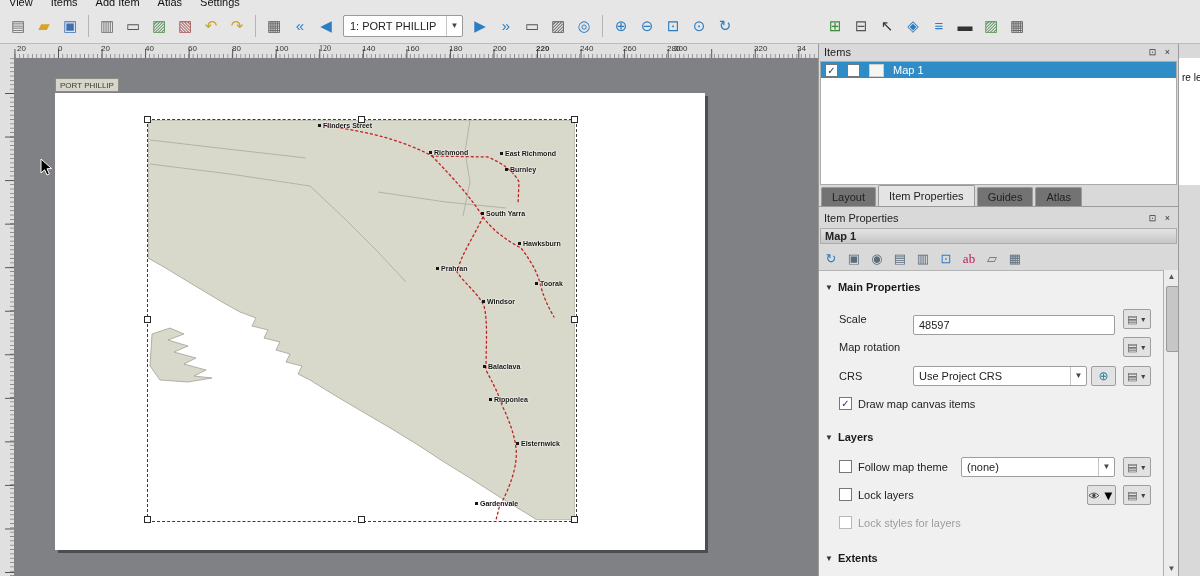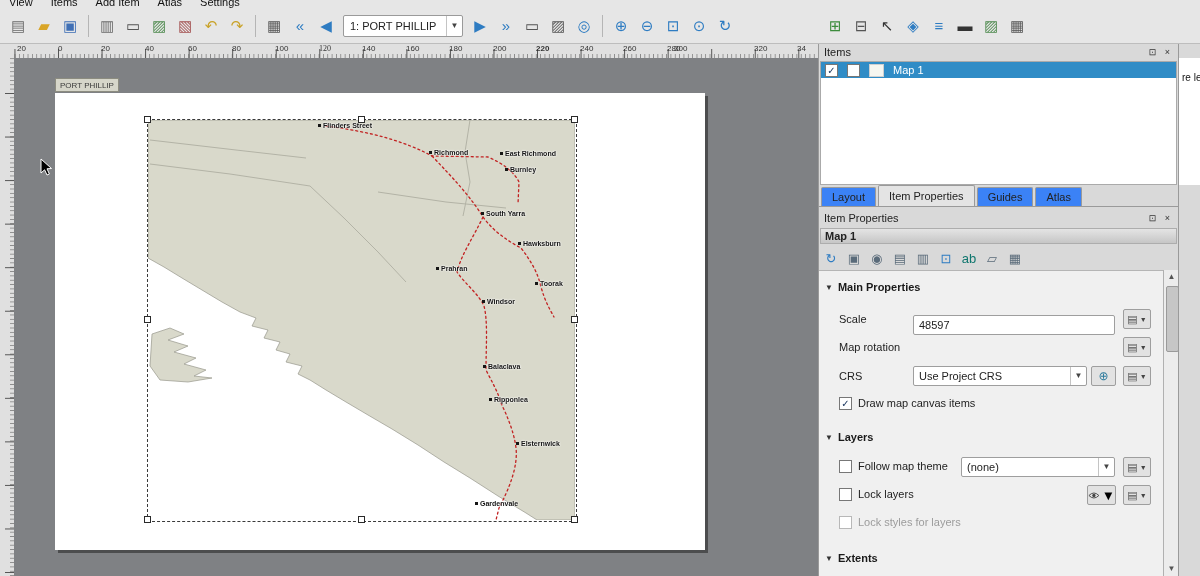--- a/index.html
+++ b/index.html
@@ -53,40 +53,40 @@
   .items-head{top:0}
   .items-table{position:absolute;left:1px;top:17px;width:357px;height:124px;background:#fff;border:1px solid #aaa;box-sizing:border-box}
   .items-thead{height:17px;background:#e8e8e8;border-bottom:1px solid #c8c8c8;display:flex;align-items:center;padding-left:7px;gap:11px}
   .items-row{height:16px;background:#308cc6;display:flex;align-items:center;color:#fff;padding-left:4px;gap:9px}
   .cb{width:13px;height:13px;background:#fff;border:1px solid #777;box-sizing:border-box;font-size:10px;line-height:11px;text-align:center;color:#16325c;flex:none}
   .cb.checked::after{content:"✓";font-weight:bold}
   .cb.disabled{border-color:#b8b8b8}
   .mapicon{width:13px;height:11px;background:#f6f6f0;border:1px solid #cfcfcf;flex:none}
   
   .tabs{position:absolute;left:2px;top:142px;height:20px;display:flex;align-items:flex-end}
-  .tab{height:18px;line-height:18px;padding:0 10px;background:#3b82f6;border:1px solid #9a9a9a;border-bottom:none;margin-right:2px;border-radius:2px 2px 0 0;white-space:nowrap}
+  .tab{height:18px;line-height:18px;padding:0 10px;background:#737373;border:1px solid #9a9a9a;border-bottom:none;margin-right:2px;border-radius:2px 2px 0 0;white-space:nowrap}
   .tab.active{background:#e4e4e4;height:20px;line-height:20px}
   .tabline{position:absolute;left:0;top:162px;width:100%;height:1px;background:#9a9a9a}
   .props-head{top:166px}
   .map1bar{position:absolute;left:1px;top:184px;width:357px;height:16px;background:linear-gradient(#e4e4e4,#c6c6c6);
            border:1px solid #adadad;box-sizing:border-box;font-weight:bold;padding-left:4px;line-height:14px}
   .ptools{position:absolute;left:2px;top:203px;height:22px;display:flex;gap:3px;align-items:center}
   
   .props{position:absolute;left:0;top:226px;width:344px;height:306px;background:#f0f0f0;border-top:1px solid #b5b5b5}
   .sec{position:absolute;left:6px;font-weight:bold;color:#1a1a1a;display:flex;align-items:center;gap:5px}
   .tri{font-size:8px;color:#333}
   .flabel{position:absolute;left:20px;line-height:20px;white-space:nowrap}
   .field{position:absolute;height:20px;background:#fff;border:1px solid #9e9e9e;border-radius:2px;box-sizing:border-box;line-height:18px;padding:0 5px;overflow:hidden;white-space:nowrap}
   .fieldflex{display:flex;align-items:center;justify-content:space-between;padding-right:0}
   .spincol{width:15px;align-self:stretch;border-left:1px solid #c4c4c4;display:flex;flex-direction:column;align-items:center;justify-content:center;font-size:6px;color:#444;line-height:6px}
   .ddbtn{position:absolute;left:304px;width:28px;height:20px;background:#e2e2e2;border:1px solid #9e9e9e;border-radius:2px;display:flex;align-items:center;justify-content:center;gap:2px;box-sizing:border-box;padding:0}
   .ddbtn .gi{font-size:11px;color:#555;line-height:1}
   .ddbtn .ar{font-size:7px;color:#444}
   .smbtn{position:absolute;height:20px;background:#e2e2e2;border:1px solid #9e9e9e;border-radius:2px;display:flex;align-items:center;justify-content:center;box-sizing:border-box;padding:0;gap:2px}
-  .checkrow{position:absolute;display:flex;gap:6px}
+  .checkrow{position:absolute;display:flex;align-items:center;gap:6px}
   .checkrow.disabled span{color:#9c9c9c}
   
   .scrollv{position:absolute;left:344px;top:226px;width:16px;height:306px;background:#ececec;border-left:1px solid #b0b0b0;box-sizing:border-box}
   .scrollv .sarrow{position:absolute;left:0;width:15px;text-align:center;font-size:8px;color:#555;height:14px;line-height:14px;background:none;border:none;padding:0}
   .thumb{position:absolute;left:2px;top:16px;width:11px;height:64px;background:#c6c6c6;border:1px solid #9a9a9a;border-radius:2px}
   
   .edgestrip{position:absolute;left:1178px;top:44px;width:22px;height:532px;background:#d9d9d9;border-left:1px solid #9a9a9a;overflow:hidden;box-sizing:border-box}
   .edgewhite{position:absolute;left:0;top:14px;width:22px;height:127px;background:#fff}
   .fragment{position:absolute;left:3px;font-size:10px;color:#111;white-space:nowrap}
 </style>
@@ -371,21 +371,21 @@
         <button class="tbtn">
           <span class="glyph" style="color: rgb(90, 107, 122);">▤</span>
         </button>
         <button class="tbtn">
           <span class="glyph" style="color: rgb(90, 107, 122);">▥</span>
         </button>
         <button class="tbtn">
           <span class="glyph" style="color: rgb(46, 124, 194);">⊡</span>
         </button>
         <button class="tbtn">
-          <span class="glyph" style="color: #0f766e;">ab</span>
+          <span class="glyph" style="color: #be185d; font-family: Liberation Serif, serif;">ab</span>
         </button>
         <button class="tbtn">
           <span class="glyph" style="color: rgb(90, 107, 122);">▱</span>
         </button>
         <button class="tbtn">
           <span class="glyph" style="color: rgb(90, 107, 122);">▦</span>
         </button>
       </div>
 
     <div class="props">

